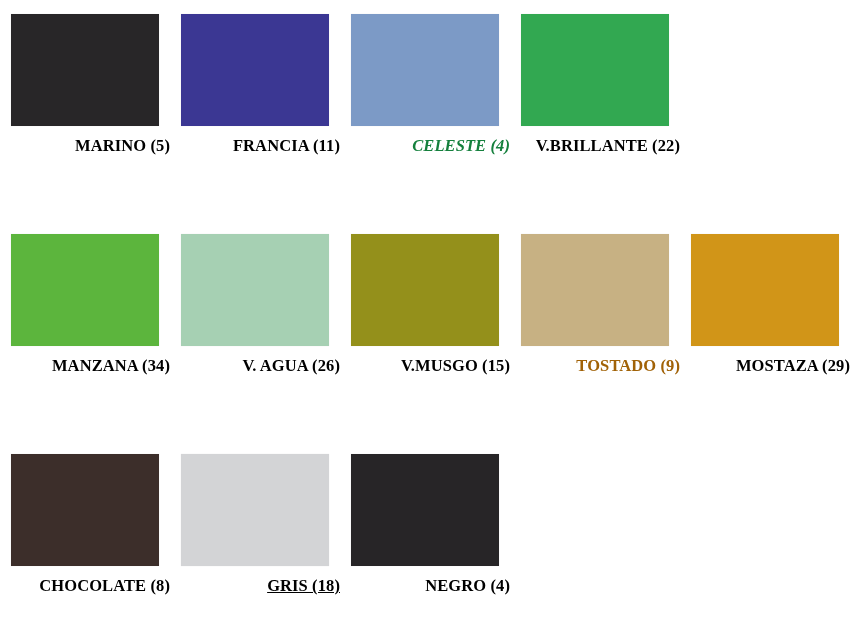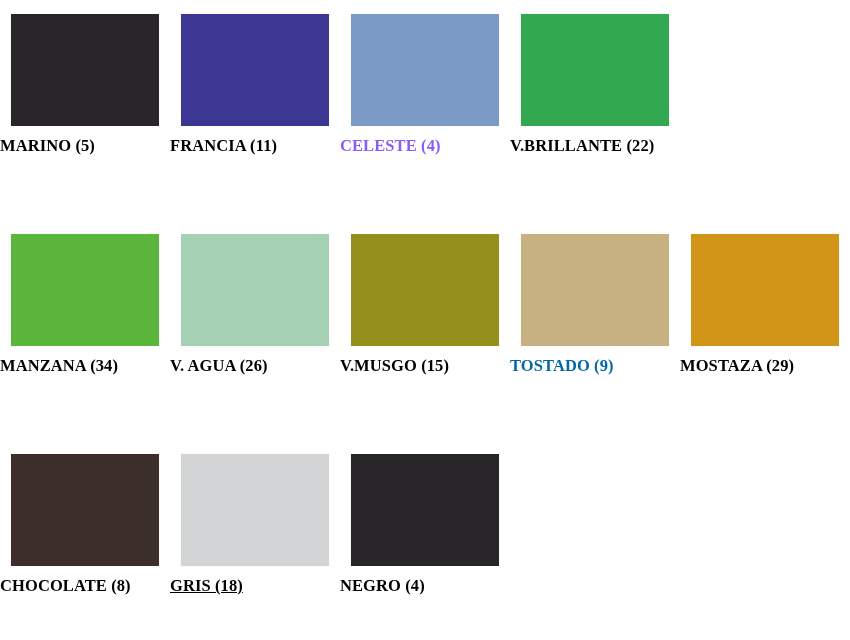--- a/index.html
+++ b/index.html
@@ -47,21 +47,21 @@
     width: 148px;
     height: 112px;
     margin-top: 14px;
     display: block;
     box-shadow: 0 0 1px rgba(0,0,0,0.10);
   }
 
   .swatch-label {
     margin-top: 11px;
     width: 170px;
-    text-align: left;
+    text-align: right;
     font-size: 16.5px;
     font-weight: bold;
     color: #000000;
     letter-spacing: 0.1px;
     white-space: nowrap;
     line-height: 1.15;
     font-family: "Liberation Serif", "DejaVu Serif", serif;
   }
 </style>
 </head>
@@ -73,21 +73,21 @@
     <div class="swatch-cell">
       <div class="swatch-chip" style="background-color: rgb(40, 38, 40);"></div>
       <div class="swatch-label" style="color: rgb(0, 0, 0);">MARINO (5)</div>
     </div>
     <div class="swatch-cell">
       <div class="swatch-chip" style="background-color: rgb(59, 55, 147);"></div>
       <div class="swatch-label" style="color: rgb(0, 0, 0);">FRANCIA (11)</div>
     </div>
     <div class="swatch-cell">
       <div class="swatch-chip" style="background-color: rgb(124, 154, 198);"></div>
-      <div class="swatch-label" style="color: #8b5cf6;">CELESTE (4)</div>
+      <div class="swatch-label" style="color: #15803d; font-style: italic;">CELESTE (4)</div>
     </div>
     <div class="swatch-cell">
       <div class="swatch-chip" style="background-color: rgb(50, 168, 81);"></div>
       <div class="swatch-label" style="color: rgb(0, 0, 0);">V.BRILLANTE (22)</div>
     </div>
   </div>
 
   <div class="swatch-row">
     <div class="swatch-cell">
       <div class="swatch-chip" style="background-color: rgb(92, 181, 61);"></div>
@@ -96,21 +96,21 @@
     <div class="swatch-cell">
       <div class="swatch-chip" style="background-color: rgb(166, 208, 179);"></div>
       <div class="swatch-label" style="color: rgb(0, 0, 0);">V. AGUA (26)</div>
     </div>
     <div class="swatch-cell">
       <div class="swatch-chip" style="background-color: rgb(148, 144, 27);"></div>
       <div class="swatch-label" style="color: rgb(0, 0, 0);">V.MUSGO (15)</div>
     </div>
     <div class="swatch-cell">
       <div class="swatch-chip" style="background-color: rgb(199, 177, 131);"></div>
-      <div class="swatch-label" style="color: #0369a1;">TOSTADO (9)</div>
+      <div class="swatch-label" style="color: #a16207;">TOSTADO (9)</div>
     </div>
     <div class="swatch-cell">
       <div class="swatch-chip" style="background-color: rgb(209, 149, 24);"></div>
       <div class="swatch-label" style="color: rgb(0, 0, 0);">MOSTAZA (29)</div>
     </div>
   </div>
 
   <div class="swatch-row">
     <div class="swatch-cell">
       <div class="swatch-chip" style="background-color: rgb(60, 46, 42);"></div>

